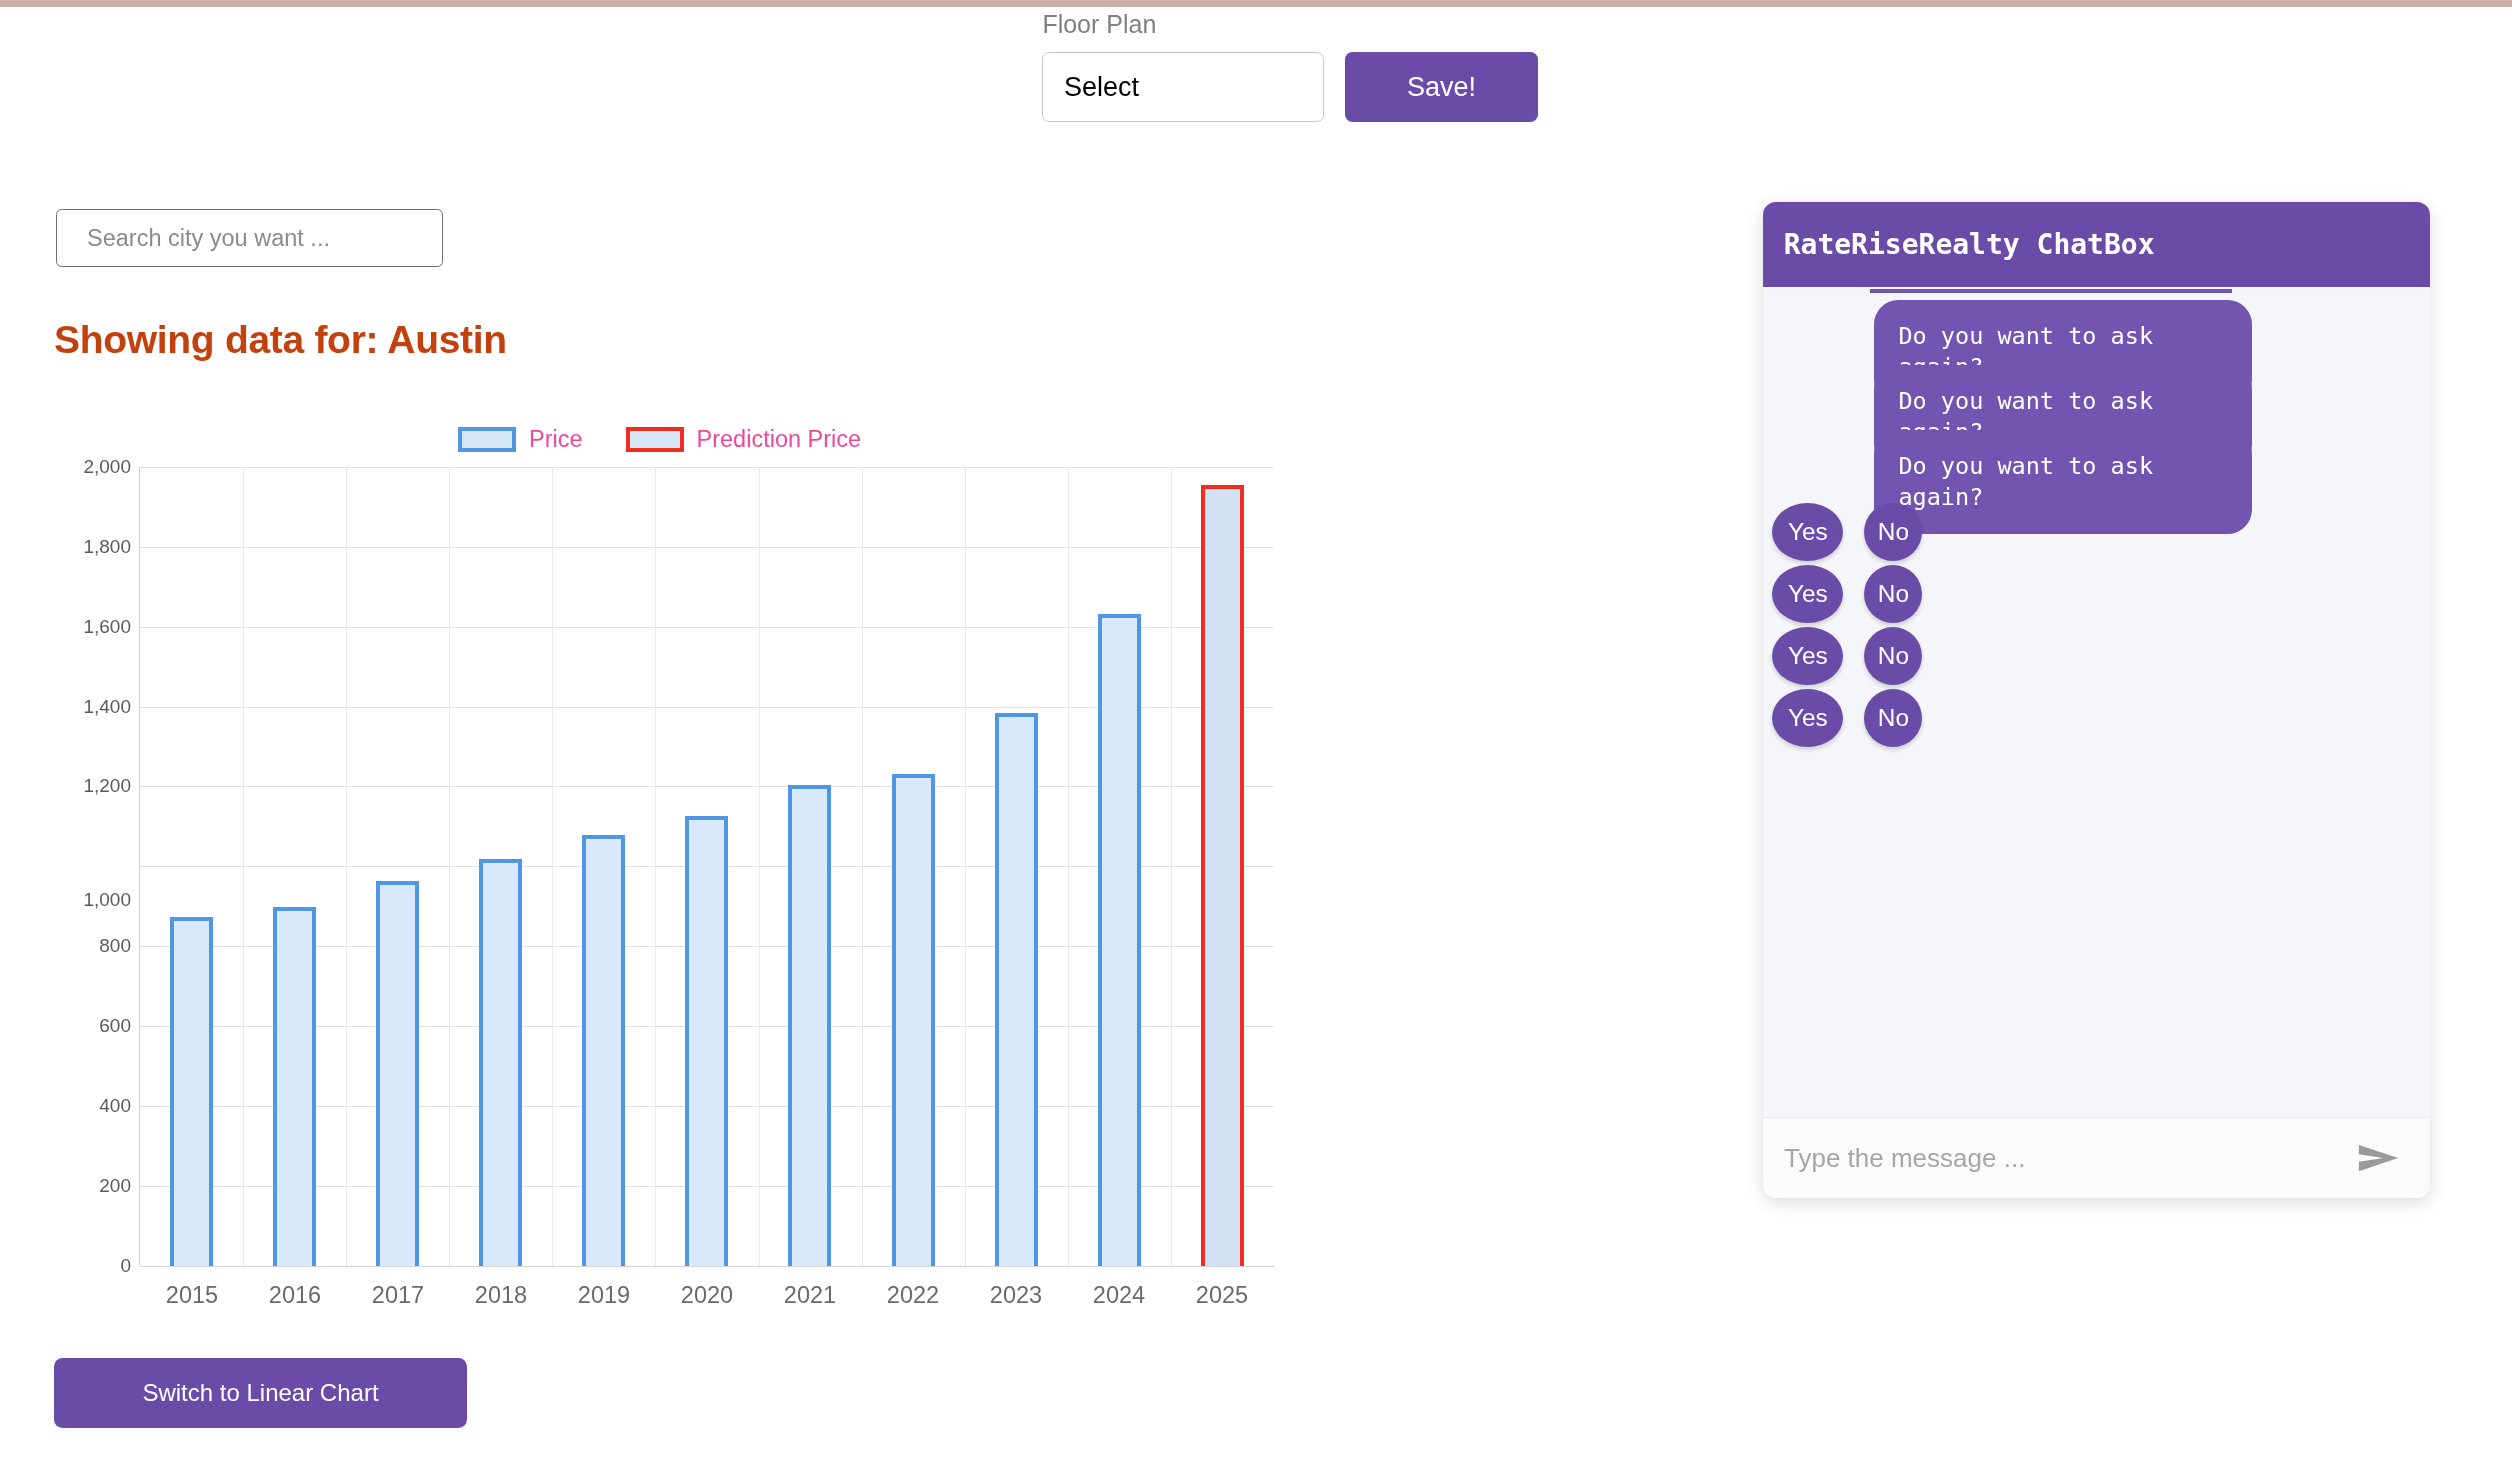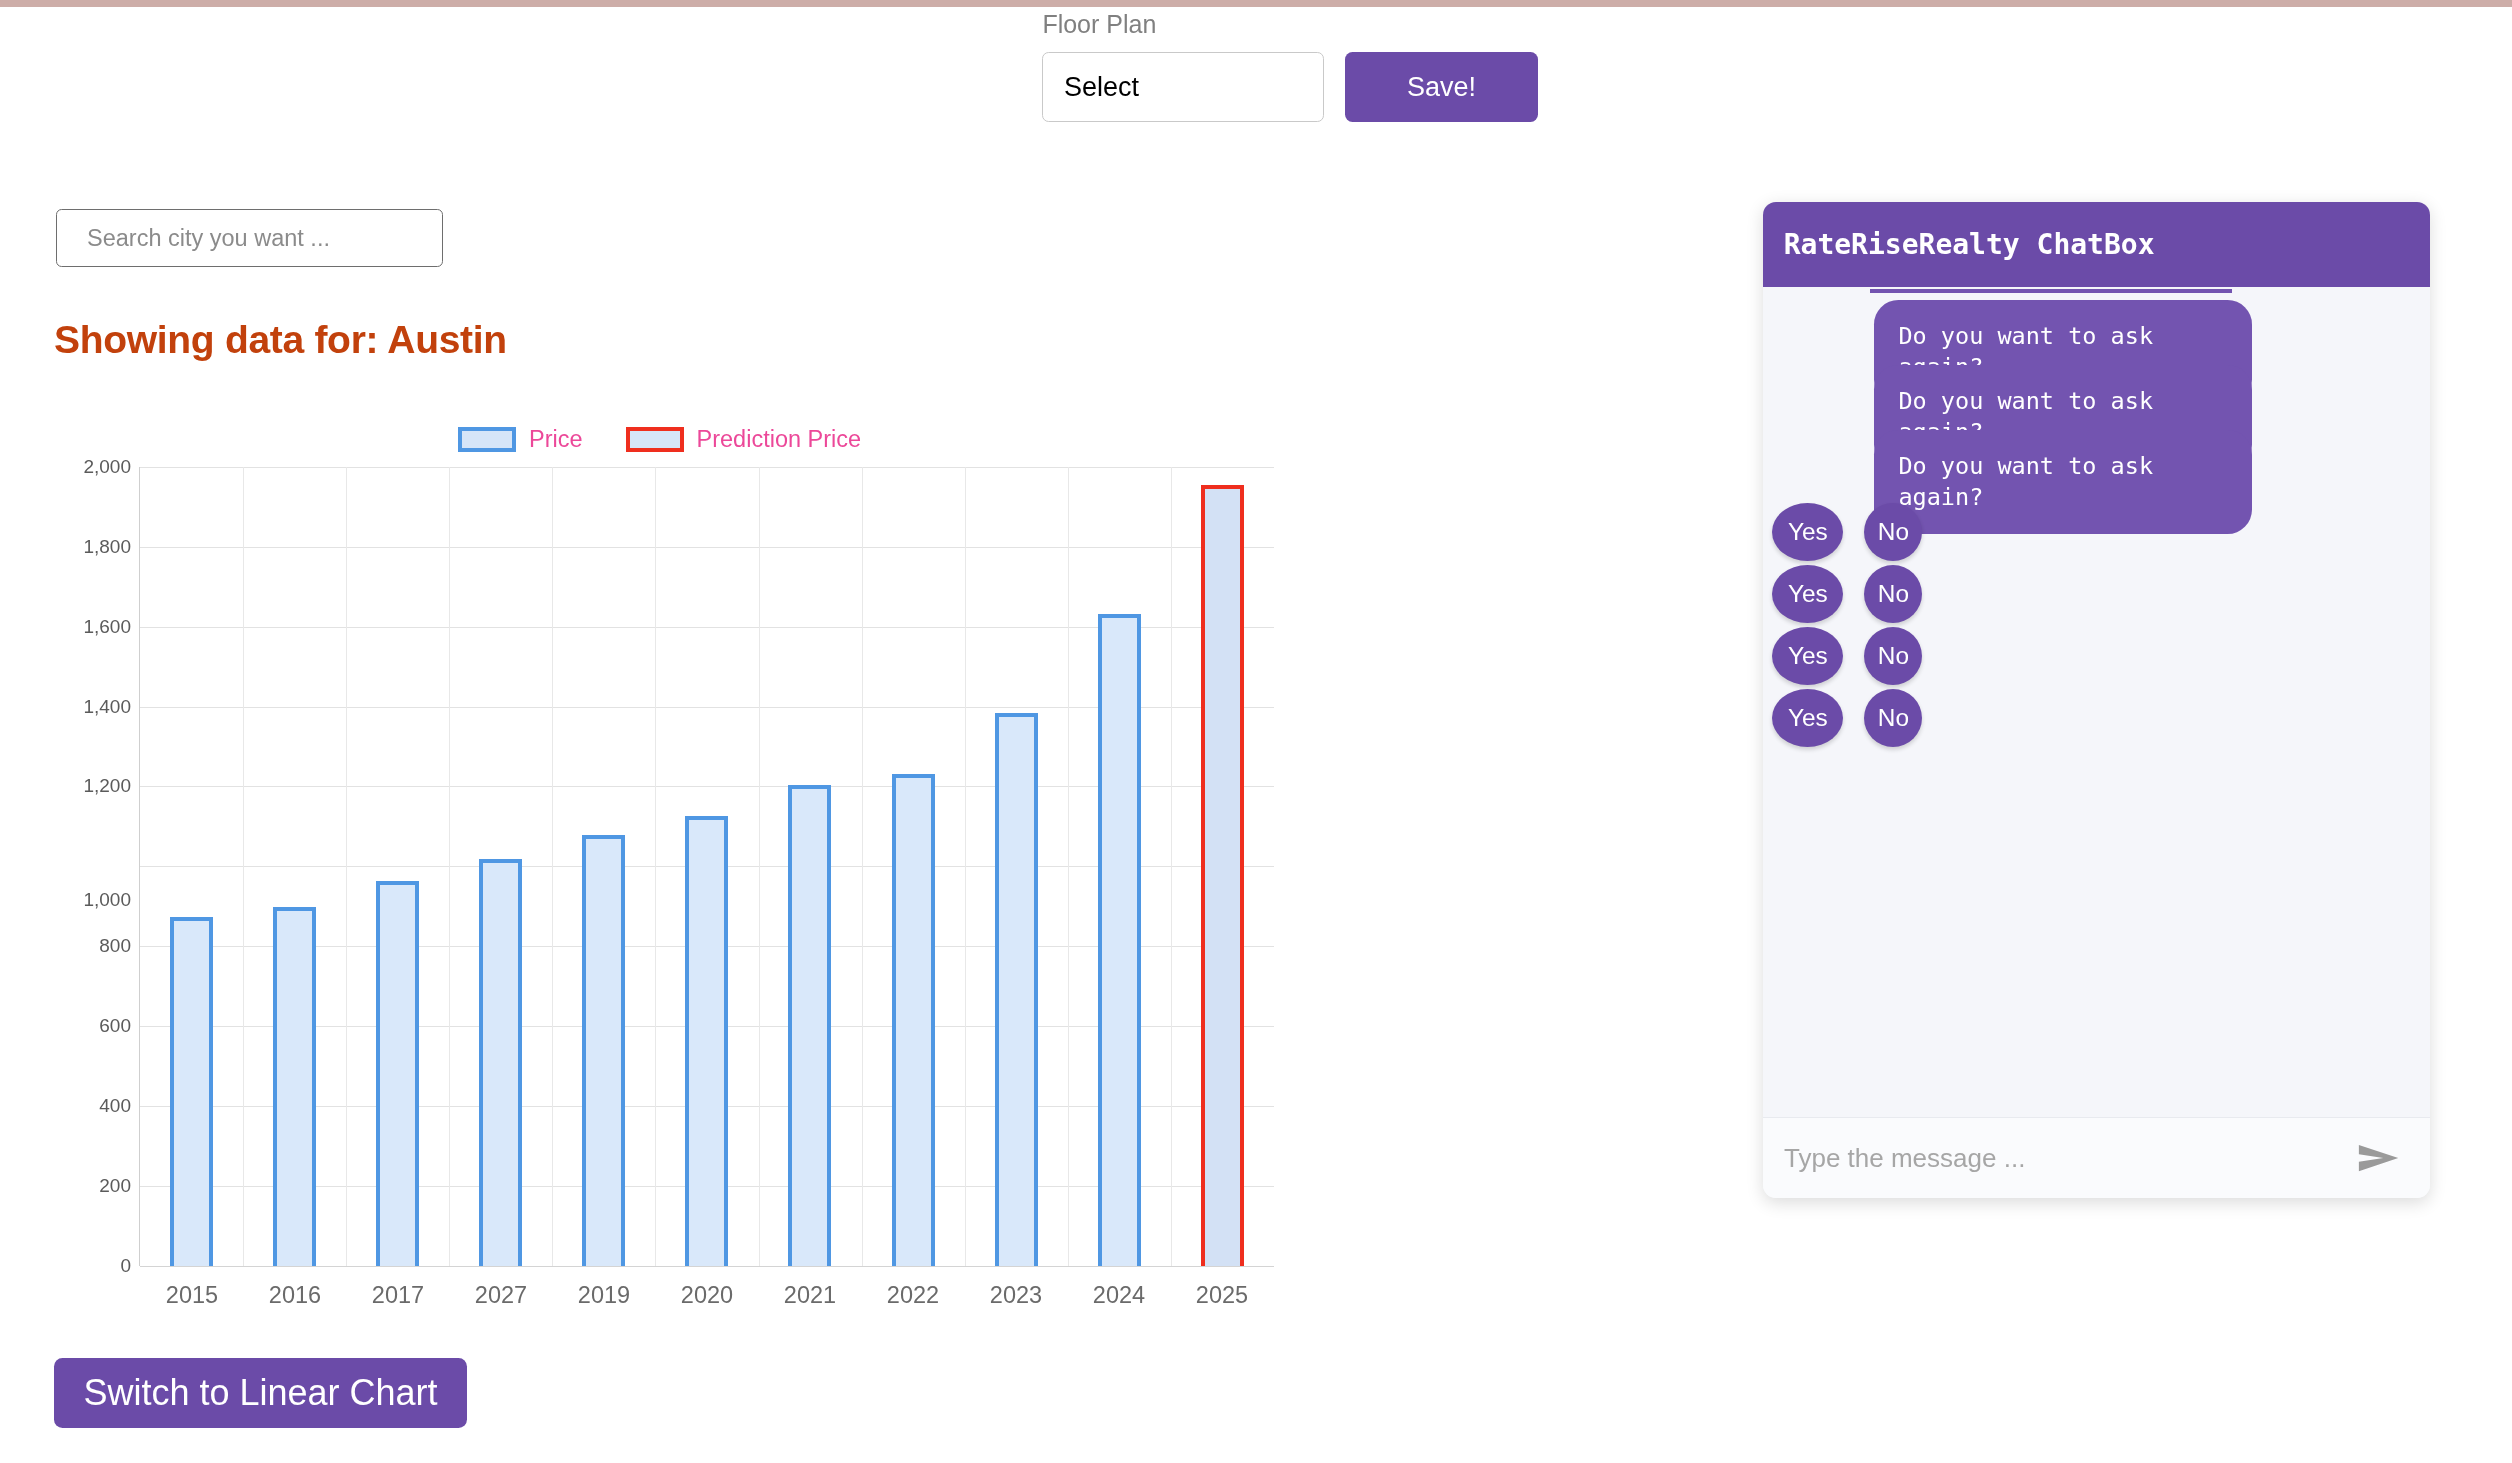--- a/index.html
+++ b/index.html
@@ -106,21 +106,21 @@
     border: 4.7px solid #4f97e3;
     border-bottom: none;
   }
   .bar.prediction { border-color: #ef2e1e; background: #d3e1f5; }
 
   #switch-chart-button {
     position: absolute; left: 54px; top: 1358px;
     width: 413px; height: 70px;
     background: #6b4ba8; color: #fff;
     border: none; border-radius: 8.5px;
-    font-size: 36px; font-family: "Liberation Sans", sans-serif;
+    font-size: 24px; font-family: "Liberation Sans", sans-serif;
     cursor: pointer;
   }
 
   
   #chatbox {
     position: absolute; left: 1763px; top: 202px;
     width: 667px; height: 996px;
     border-radius: 13px;
     background: #f5f6fa;
     box-shadow: 0 4.7px 17px rgba(0,0,0,0.14);
@@ -246,21 +246,21 @@
         <div class="ytick" style="top: 479px;">800</div>
         <div class="ytick" style="top: 559px;">600</div>
         <div class="ytick" style="top: 639px;">400</div>
         <div class="ytick" style="top: 719px;">200</div>
         <div class="ytick" style="top: 799px;">0</div>
       </div>
     <div id="xticks">
         <div class="xtick" style="left: 52px;">2015</div>
         <div class="xtick" style="left: 155px;">2016</div>
         <div class="xtick" style="left: 258px;">2017</div>
-        <div class="xtick" style="left: 361px;">2027</div>
+        <div class="xtick" style="left: 361px;">2018</div>
         <div class="xtick" style="left: 464px;">2019</div>
         <div class="xtick" style="left: 567px;">2020</div>
         <div class="xtick" style="left: 670px;">2021</div>
         <div class="xtick" style="left: 773px;">2022</div>
         <div class="xtick" style="left: 876px;">2023</div>
         <div class="xtick" style="left: 979px;">2024</div>
         <div class="xtick" style="left: 1082px;">2025</div>
       </div>
     <div id="bars">
         <div class="bar" title="2015: 875" style="left: 30px; width: 43px; height: 349px;"></div>

